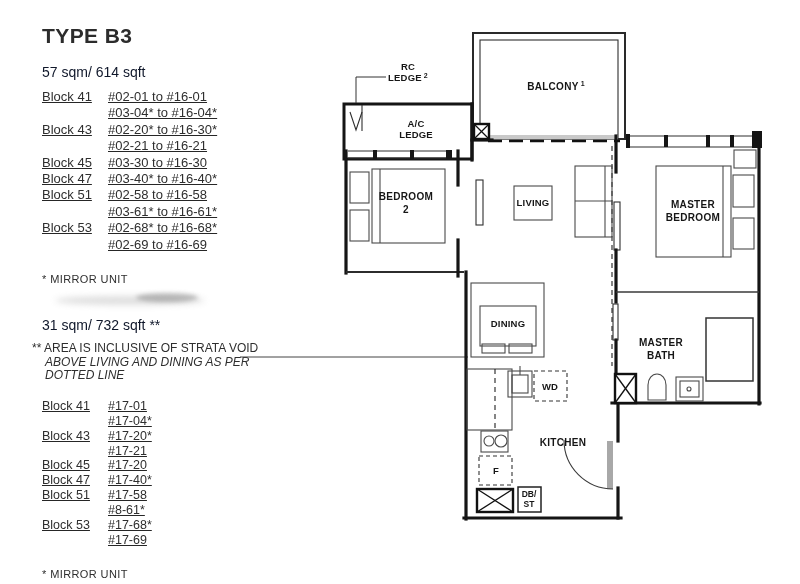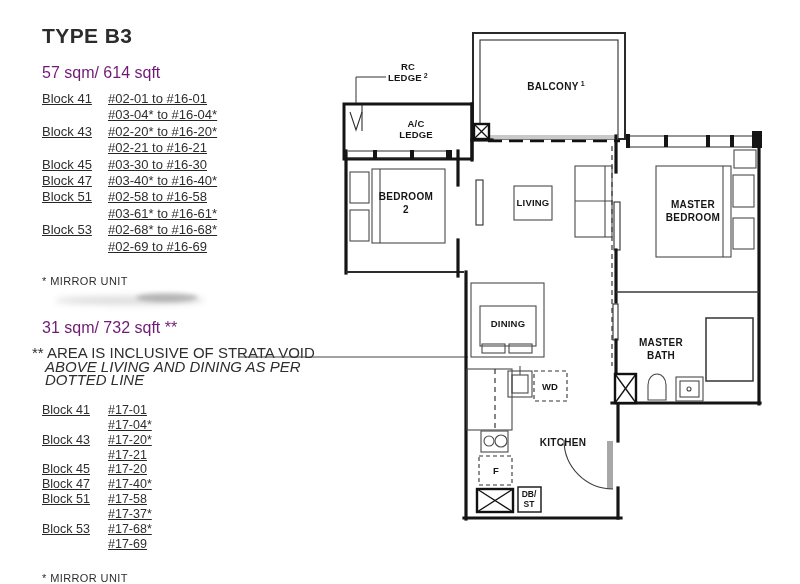--- a/index.html
+++ b/index.html
@@ -2,27 +2,27 @@
 <html><head>
 <meta charset="utf-8">
 <style>
   html,body{margin:0;padding:0;background:#ffffff;}
   body{width:800px;height:584px;font-family:"Liberation Sans",sans-serif;}
   .page{position:relative;width:800px;height:584px;background:#fff;overflow:hidden;color:#262626;}
   .plan-svg{position:absolute;left:0;top:0;}
 
   .left-panel{position:absolute;left:42px;top:24px;width:300px;}
   .title{font-size:21px;font-weight:700;letter-spacing:.4px;margin:0 0 16px 0;color:#2c2c2c;}
-  .area{font-size:16px;margin:0 0 9px 0;color:#701a75;}
+  .area{font-size:14px;margin:0 0 9px 0;color:#0f172a;}
   .btable{display:block;text-decoration:underline;}
   .brow{display:grid;grid-template-columns:66px 1fr;font-size:13px;line-height:16.4px;color:#2e2e2e;}
   .units span{display:block;}
   .mirror{font-size:11px;letter-spacing:.4px;margin-top:20px;color:#2e2e2e;}
   .area2{margin-top:32px;}
-  .strata{font-size:15px;line-height:13.6px;color:#2e2e2e;margin:6px 0 16px -10px;}
+  .strata{font-size:12px;line-height:13.6px;color:#2e2e2e;margin:6px 0 16px -10px;}
   .strata .l2,.strata .l3{padding-left:13px;font-style:italic;}
   .btable2{margin-top:15px;}
   .btable2 .brow{font-size:12.5px;line-height:14.9px;}
   .smudge{position:absolute;border-radius:50%;pointer-events:none;}
   .sm1{left:55px;top:296px;width:150px;height:9px;background:#9a9a9a;opacity:.32;filter:blur(3px);}
   .sm2{left:136px;top:293px;width:62px;height:9px;background:#707070;opacity:.42;filter:blur(2px);}
 
   
   .wall{stroke:#151515;stroke-width:3.2;fill:none;stroke-linecap:square;}
   .wallthin{stroke:#2a2a2a;stroke-width:2;fill:none;}
@@ -49,21 +49,21 @@
       <div class="brow">
         <span>Block 41</span>
         <span class="units">
           <span>#02-01 to #16-01</span>
           <span>#03-04* to #16-04*</span>
         </span>
       </div>
       <div class="brow">
         <span>Block 43</span>
         <span class="units">
-          <span>#02-20* to #16-20*</span>
+          <span>#02-20* to #16-30*</span>
           <span>#02-21 to #16-21</span>
         </span>
       </div>
       <div class="brow">
         <span>Block 45</span>
         <span class="units">
           <span>#03-30 to #16-30</span>
         </span>
       </div>
       <div class="brow">
@@ -121,21 +121,21 @@
       <div class="brow">
         <span>Block 47</span>
         <span class="units">
           <span>#17-40*</span>
         </span>
       </div>
       <div class="brow">
         <span>Block 51</span>
         <span class="units">
           <span>#17-58</span>
-          <span>#17-37*</span>
+          <span>#8-61*</span>
         </span>
       </div>
       <div class="brow">
         <span>Block 53</span>
         <span class="units">
           <span>#17-68*</span>
           <span>#17-69</span>
         </span>
       </div>
     </div>

